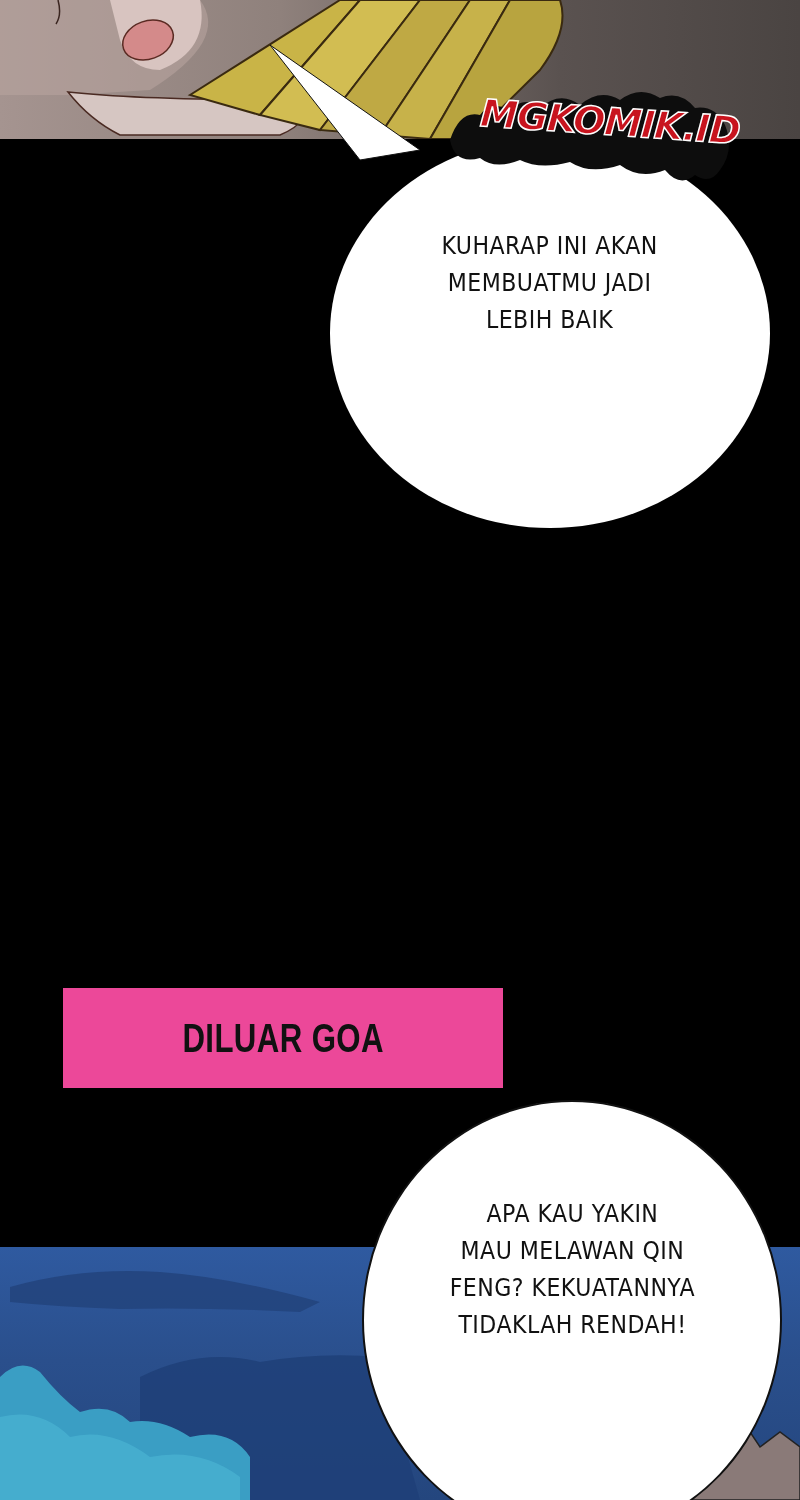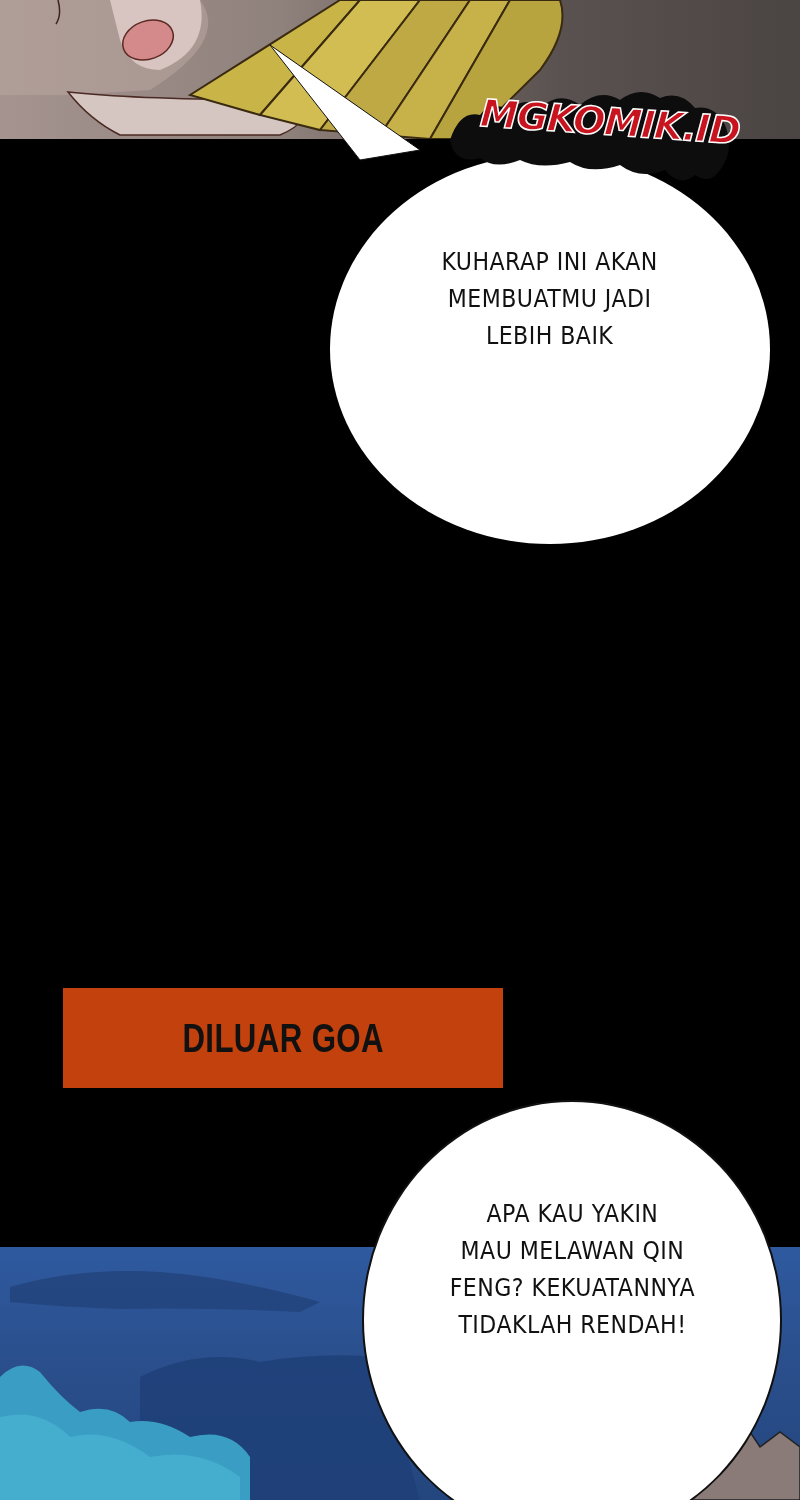--- a/index.html
+++ b/index.html
@@ -29,39 +29,39 @@
       text-align: center;
     }
     .bubble-text {
       font-family: "DejaVu Sans", sans-serif;
       color: #111;
       font-size: 24px; line-height: 37px;
       letter-spacing: 0.5px;
       white-space: pre-line;
       transform: scaleX(0.92);
     }
-    .bubble-1 { left: 330px; top: 154px; width: 440px; height: 390px; }
+    .bubble-1 { left: 330px; top: 138px; width: 440px; height: 390px; }
     .bubble-1 .bubble-text { margin-top: -100px; }
     .bubble-2 { left: 362px; top: 1100px; width: 420px; height: 440px; border: 2px solid #111; box-sizing: border-box; }
     .bubble-2 .bubble-text { margin-top: -100px; }
     .tail-1 { position: absolute; left: 0; top: 0; }
     .watermark {
       position: absolute; left: 440px; top: 70px; width: 300px; height: 120px;
     }
     .watermark-text {
       position: absolute; left: 40px; top: 30px;
       font-family: "DejaVu Sans", sans-serif; font-weight: bold; font-style: italic;
       font-size: 38px; letter-spacing: -1px;
       color: #c8141e;
       -webkit-text-stroke: 1.5px #fff;
       transform: rotate(4deg);
     }
     .caption-box {
       position: absolute; left: 63px; top: 988px; width: 440px; height: 100px;
-      background: #c2410c;
+      background: #ec4899;
       display: flex; align-items: center; justify-content: center;
     }
     .caption-text {
       font-family: "Liberation Sans", sans-serif; font-weight: bold;
       font-size: 40px; color: #111;
       transform: scaleX(0.78); letter-spacing: 0.5px;
     }
   </style>
 </head>
 <body>

